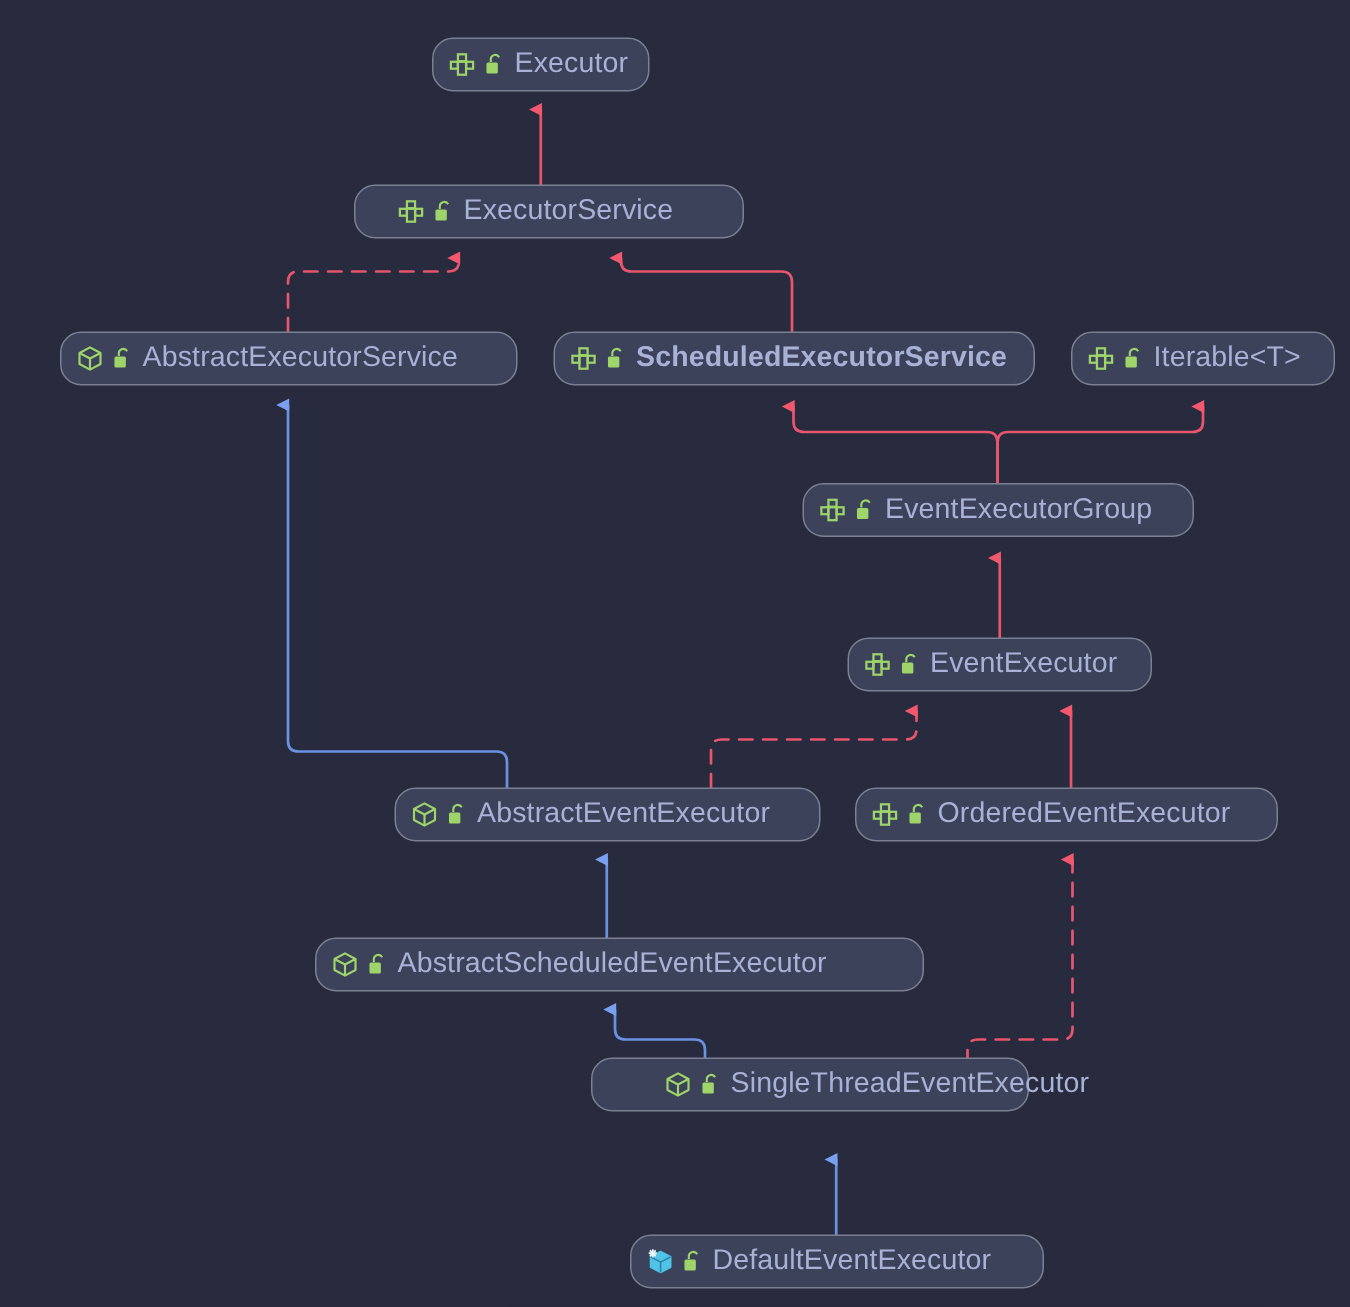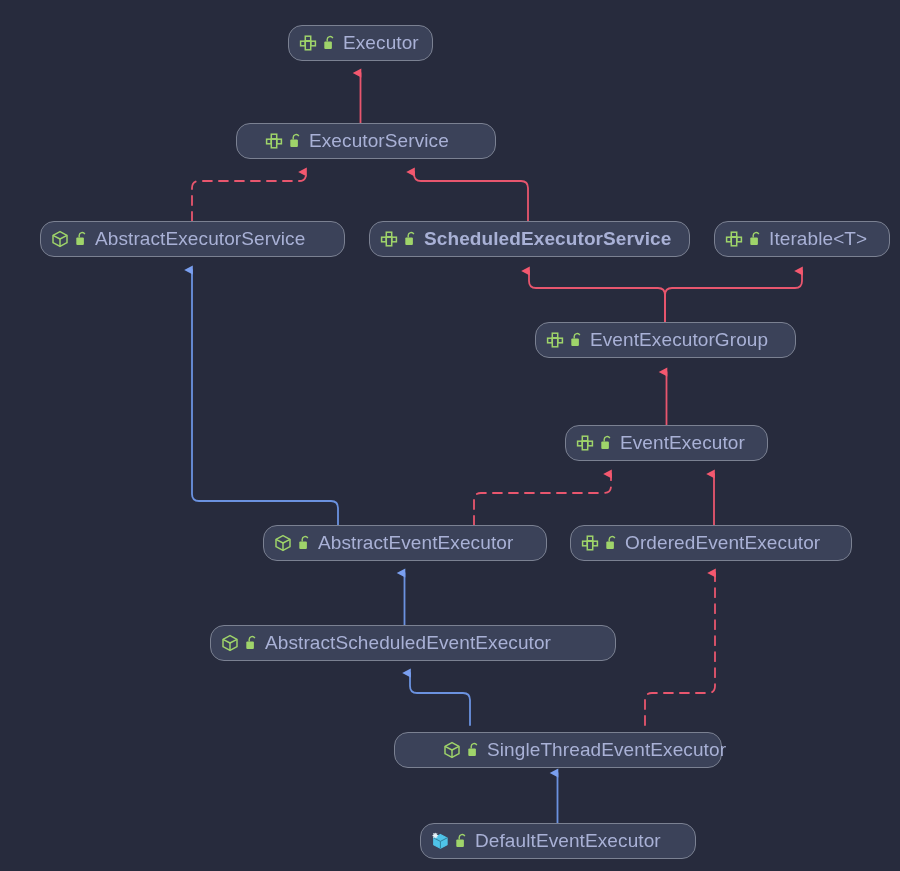--- a/index.html
+++ b/index.html
@@ -293,21 +293,21 @@
     </span>
     <span class="icon icon-lock">
       <svg viewBox="0 0 13 16">
           <path d="M4.2 6.4 V4.3 a3 3 0 0 1 5.6-1.2" fill="none" stroke="#9fd46a" stroke-width="1.4"></path>
           <rect x="1.3" y="6.6" width="7.6" height="7.4" rx="1" fill="#9fd46a"></rect>
         </svg>
     </span>
     <span class="node-label">AbstractScheduledEventExecutor</span>
   </div>
 
-  <div class="node" style="left:394px; top:732px; width:328px;padding-left:48px;">
+  <div class="node" style="left:394px; top:705px; width:292px;padding-left:48px;">
     <span class="icon icon-type">
       <svg viewBox="0 0 18 18">
           <g fill="none" stroke="#9fd46a" stroke-width="1.45" stroke-linejoin="round">
         <path d="M9 1.6 L16 5.3 V12.7 L9 16.4 L2 12.7 V5.3 Z"></path>
         <path d="M2 5.3 L9 9.0 L16 5.3"></path>
             <path d="M9 9.0 V16.4"></path>
       </g>
         </svg>
     </span>
     <span class="icon icon-lock">

